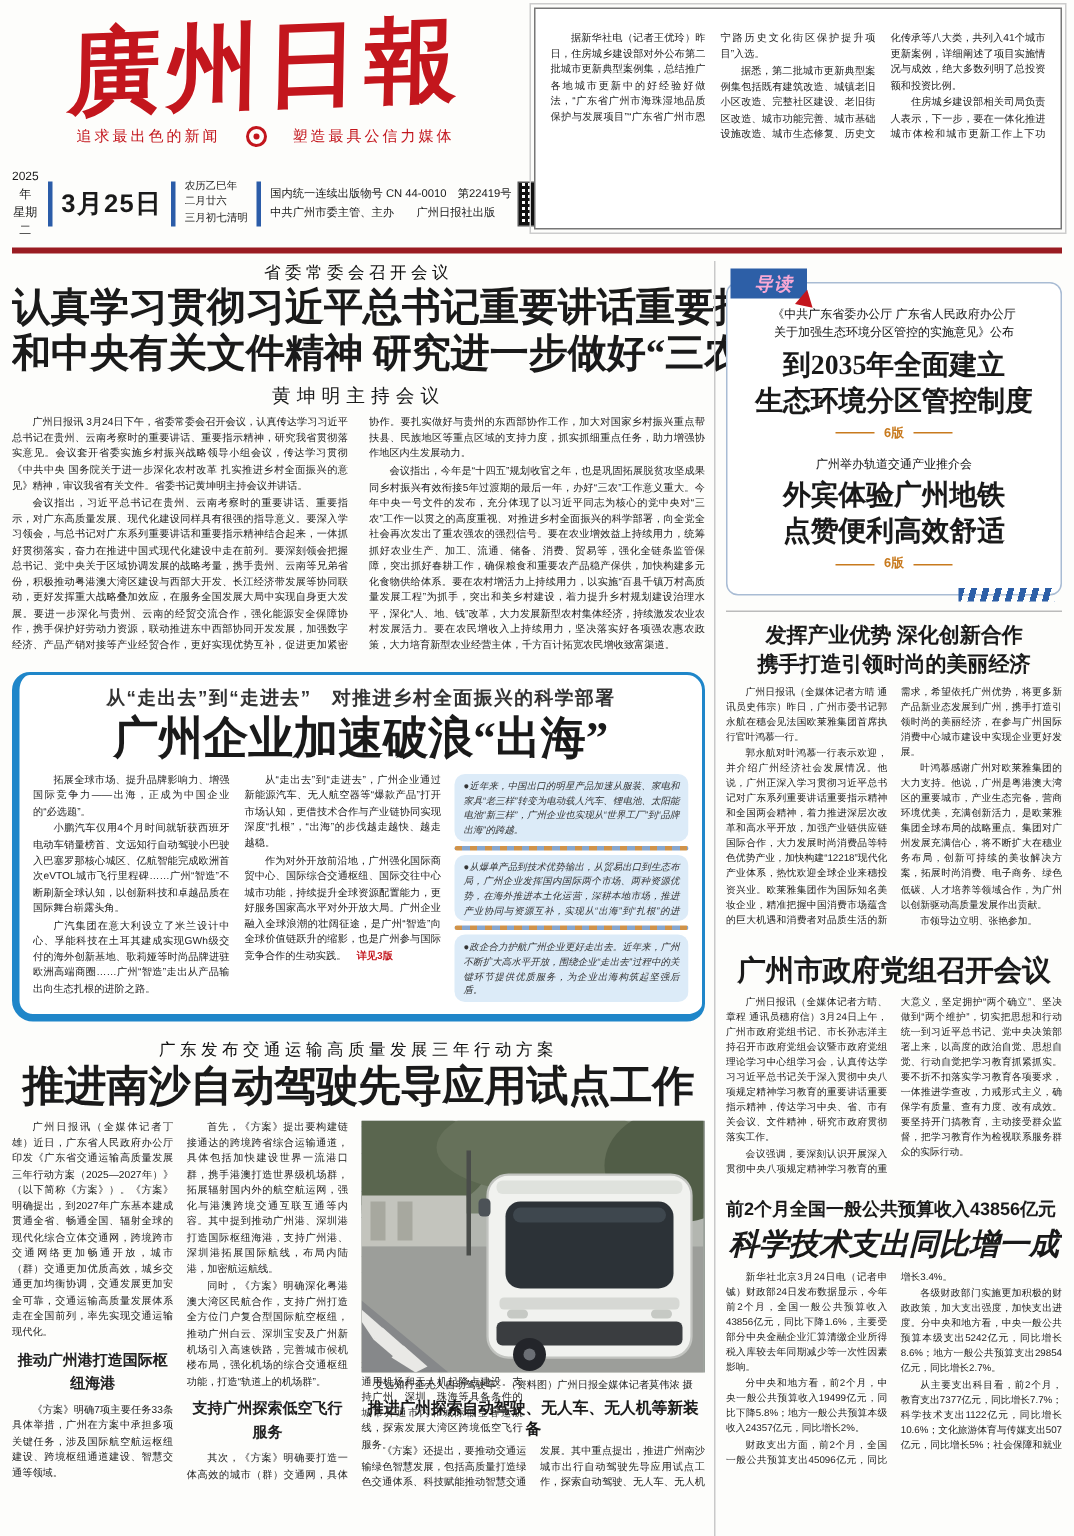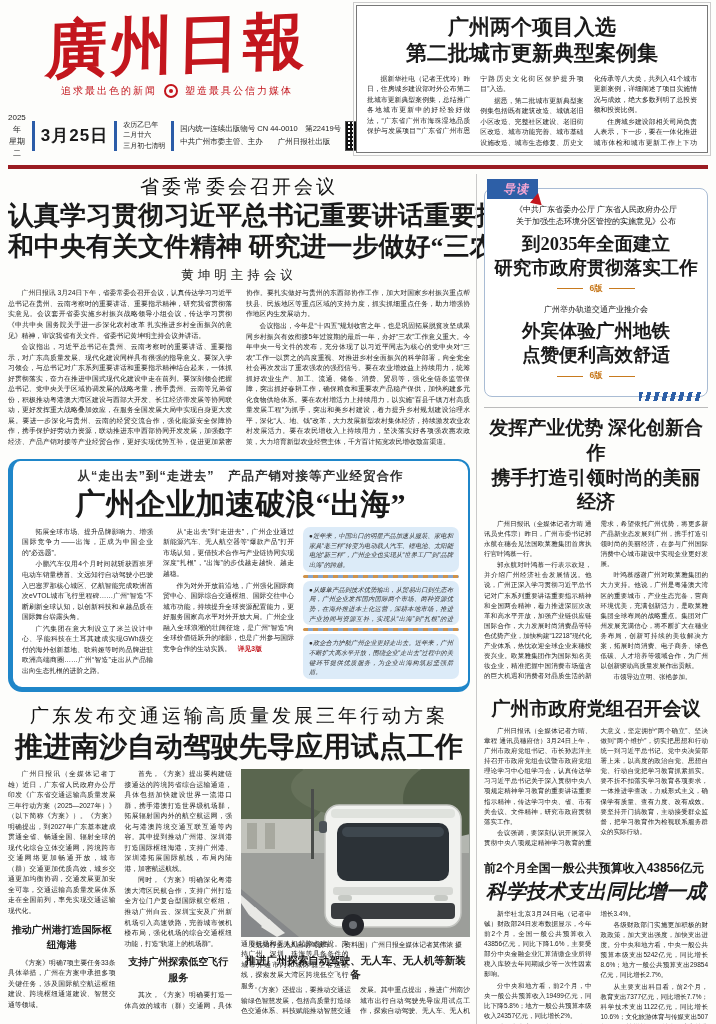--- a/index.html
+++ b/index.html
@@ -6,21 +6,21 @@
   html,body { width:716px; height:1024px; overflow:hidden; background:#f6f5f2; }
   body { font-family:"Liberation Sans","DejaVu Sans",sans-serif; color:#1a1a1a; }
   .page { width:716px; height:1024px; background:#fdfdfb; padding:5px 8px 0; position:relative; }
 
   
   .header-row { display:flex; height:152px; }
   .masthead-col { width:338px; display:flex; flex-direction:column; }
   .masthead-title { font-family:"Liberation Serif","DejaVu Serif",serif; font-weight:900;
     color:#c3161d; font-size:62px; line-height:1.3; text-align:center; letter-spacing:4px;
     transform:rotate(-2deg) skewX(-3deg); }
-  .slogan-row { display:flex; align-items:center; justify-content:center; gap:7px;
+  .slogan-row { display:flex; align-items:center; justify-content:center; gap:17px;
     color:#c3161d; font-size:10px; letter-spacing:2px; margin-top:-2px; }
   .logo-dot { width:14px; height:14px; border:2px solid #c3161d; border-radius:50%; position:relative; flex:0 0 auto; }
   .logo-dot i { position:absolute; left:3px; top:3px; width:4px; height:4px; background:#c3161d; border-radius:50%; }
   .datebar { display:flex; align-items:center; margin-top:20px; height:36px; }
   .vsep { width:3px; height:30px; background:#2b5ca8; margin:0 6px; flex:0 0 auto; }
   .d-small { font-size:8px; line-height:1.5; text-align:center; }
   .d-big { font-size:17px; font-weight:bold; letter-spacing:1px; white-space:nowrap; }
   .d-lunar { font-size:7px; line-height:1.5; white-space:nowrap; }
   .d-pub { font-size:7.5px; line-height:1.7; white-space:nowrap; }
   .qr { width:30px; height:30px; margin-left:4px; flex:0 0 auto;
@@ -39,21 +39,21 @@
     font-size:6.8px; line-height:1.55; text-align:justify; height:78px; overflow:hidden; color:#222; }
   .pi { text-indent:2em; margin-bottom:1px; }
   .red-rule { height:4px; background:#9a1c22; margin-top:8px; }
 
   
   .main { display:flex; margin-top:5px; height:856px; overflow:hidden; }
   .col-left { width:462px; }
   .col-right { width:238px; margin-left:6px; border-left:1px solid #c9c9c9; padding-left:7px; }
 
   
-  .kicker { text-align:center; font-size:19px; letter-spacing:3px; color:#111; }
+  .kicker { text-align:center; font-size:11px; letter-spacing:3px; color:#111; }
   .lead-h { text-align:center; font-family:"Liberation Serif","DejaVu Serif",serif; font-weight:900;
     font-size:26px; line-height:1.2; white-space:nowrap; }
   .lead-sub { text-align:center; font-size:12.5px; letter-spacing:4px; margin:5px 0 4px; }
   .lead-body { column-count:2; column-gap:14px; column-fill:auto; font-size:6.8px; line-height:1.55;
     text-align:justify; height:162px; overflow:hidden; color:#222; }
 
   
   .feature { margin-top:9px; border:2px solid #1f86c9; border-left-width:5px; border-bottom-width:5px;
     border-radius:12px 12px 12px 14px; padding:7px 9px 8px; background:#fff; }
   .feature-kicker { text-align:center; font-size:12.5px; font-weight:bold; letter-spacing:1px; color:#333; }
@@ -97,21 +97,21 @@
     font-size:18.5px; line-height:1.3; margin:3px 0 2px; }
   .pageref { display:flex; align-items:center; justify-content:center; gap:6px; margin:3px 0 9px; }
   .pr-line { width:26px; height:1px; background:#c87a1e; }
   .pr-label { color:#c87a1e; font-size:8.5px; font-weight:bold; }
   .stripes { position:absolute; right:4px; bottom:-5px; width:64px; height:9px;
     background:repeating-linear-gradient(105deg,#2d5fa7 0 4px,rgba(0,0,0,0) 4px 8px); }
   .hr { border-top:1px solid #bbb; margin:10px 0 8px; }
 
   .guo-kicker { text-align:center; font-size:10.2px; font-weight:bold; white-space:nowrap; }
   .guo-h { text-align:center; font-family:"Liberation Serif","DejaVu Serif",serif; font-weight:900;
-    font-size:19px; line-height:1.3; margin:2px 0 4px; }
+    font-size:14px; line-height:1.3; margin:2px 0 4px; }
   .guo-body { column-count:2; column-gap:9px; column-fill:auto; font-size:6.5px; line-height:1.55;
     text-align:justify; height:168px; overflow:hidden; color:#222; }
 
   .gov-h { text-align:center; font-family:"Liberation Serif","DejaVu Serif",serif; font-weight:900;
     font-size:19px; margin:9px 0 4px; }
   .gov-body { column-count:2; column-gap:9px; column-fill:auto; font-size:6.5px; line-height:1.55;
     text-align:justify; height:128px; overflow:hidden; color:#222; }
 
   .budget-kicker { text-align:left; font-size:12px; font-weight:bold; margin-top:6px; white-space:nowrap; }
   .budget-h { text-align:center; font-family:"Liberation Serif","DejaVu Serif",serif; font-weight:900;
@@ -150,24 +150,20 @@
         <div class="vsep"></div>
         <div class="d-pub">
           <div>国内统一连续出版物号 CN 44-0010　第22419号</div>
           <div>中共广州市委主管、主办　　广州日报社出版</div>
         </div>
         <div class="qr"></div>
       </div>
     </div>
 
     <div class="topbox">
-      <div class="topbox-h">
-        <div>广州两个项目入选</div>
-        <div>第二批城市更新典型案例集</div>
-      </div>
       <div class="topbox-body">
         <p class="pi">据新华社电（记者王优玲）昨日，住房城乡建设部对外公布第二批城市更新典型案例集，总结推广各地城市更新中的好经验好做法，“广东省广州市海珠湿地品质保护与发展项目”“广东省广州市恩宁路历史文化街区保护提升项目”入选。</p>
         <p class="pi">据悉，第二批城市更新典型案例集包括既有建筑改造、城镇老旧小区改造、完整社区建设、老旧街区改造、城市功能完善、城市基础设施改造、城市生态修复、历史文化传承等八大类，共列入41个城市更新案例，详细阐述了项目实施情况与成效，绝大多数列明了总投资额和投资比例。</p>
         <p class="pi">住房城乡建设部相关司局负责人表示，下一步，要在一体化推进城市体检和城市更新工作上下功夫，有力、有序、有效实施城市更新重点任务，推动建立可持续城市更新模式和配套法规，并将编制“十五五”城市更新专项规划，印发城市更新规划编制工作指南，完善城市设计管理制度，会同相关部门加大完善金融、财税、土地等支持政策。</p>
       </div>
     </div>
   </div>
   <div class="red-rule"></div>
 
   <div class="main">
@@ -183,21 +179,21 @@
         <div class="lead-sub">黄坤明主持会议</div>
         <div class="lead-body">
           <p class="pi">广州日报讯 3月24日下午，省委常委会召开会议，认真传达学习习近平总书记在贵州、云南考察时的重要讲话、重要指示精神，研究我省贯彻落实意见。会议套开省委实施乡村振兴战略领导小组会议，传达学习贯彻《中共中央 国务院关于进一步深化农村改革 扎实推进乡村全面振兴的意见》精神，审议我省有关文件。省委书记黄坤明主持会议并讲话。</p>
           <p class="pi">会议指出，习近平总书记在贵州、云南考察时的重要讲话、重要指示，对广东高质量发展、现代化建设同样具有很强的指导意义。要深入学习领会，与总书记对广东系列重要讲话和重要指示精神结合起来，一体抓好贯彻落实，奋力在推进中国式现代化建设中走在前列。要深刻领会把握总书记、党中央关于区域协调发展的战略考量，携手贵州、云南等兄弟省份，积极推动粤港澳大湾区建设与西部大开发、长江经济带发展等协同联动，更好发挥重大战略叠加效应，在服务全国发展大局中实现自身更大发展。要进一步深化与贵州、云南的经贸交流合作，强化能源安全保障协作，携手保护好劳动力资源，联动推进东中西部协同开发发展，加强数字经济、产品产销对接等产业经贸合作，更好实现优势互补，促进更加紧密协作。要扎实做好与贵州的东西部协作工作，加大对国家乡村振兴重点帮扶县、民族地区等重点区域的支持力度，抓实抓细重点任务，助力增强协作地区内生发展动力。</p>
           <p class="pi">会议指出，今年是“十四五”规划收官之年，也是巩固拓展脱贫攻坚成果同乡村振兴有效衔接5年过渡期的最后一年，办好“三农”工作意义重大。今年中央一号文件的发布，充分体现了以习近平同志为核心的党中央对“三农”工作一以贯之的高度重视、对推进乡村全面振兴的科学部署，向全党全社会再次发出了重农强农的强烈信号。要在农业增效益上持续用力，统筹抓好农业生产、加工、流通、储备、消费、贸易等，强化全链条监管保障，突出抓好春耕工作，确保粮食和重要农产品稳产保供，加快构建多元化食物供给体系。要在农村增活力上持续用力，以实施“百县千镇万村高质量发展工程”为抓手，突出和美乡村建设，着力提升乡村规划建设治理水平，深化“人、地、钱”改革，大力发展新型农村集体经济，持续激发农业农村发展活力。要在农民增收入上持续用力，坚决落实好各项强农惠农政策，大力培育新型农业经营主体，千方百计拓宽农民增收致富渠道。</p>
 
         </div>
       </div>
 
       <div class="feature">
-        <div class="feature-kicker">从“走出去”到“走进去”　产品产销对接等产业经贸合作</div>
+        <div class="feature-kicker">从“走出去”到“走进去”　对推进乡村全面振兴的科学部署</div>
         <div class="feature-h">广州企业加速破浪“出海”</div>
         <div class="feature-content">
           <div class="feature-cols">
             <p class="pi">拓展全球市场、提升品牌影响力、增强国际竞争力——出海，正成为中国企业的“必选题”。</p>
             <p class="pi">小鹏汽车仅用4个月时间就斩获西班牙电动车销量榜首、文远知行自动驾驶小巴驶入巴塞罗那核心城区、亿航智能完成欧洲首次eVTOL城市飞行里程碑……广州“智造”不断刷新全球认知，以创新科技和卓越品质在国际舞台崭露头角。</p>
             <p class="pi">广汽集团在意大利设立了米兰设计中心、孚能科技在土耳其建成实现GWh级交付的海外创新基地、歌莉娅等时尚品牌进驻欧洲高端商圈……广州“智造”走出从产品输出向生态扎根的进阶之路。</p>
             <p class="pi">从“走出去”到“走进去”，广州企业通过新能源汽车、无人航空器等“爆款产品”打开市场认知，更借技术合作与产业链协同实现深度“扎根”，“出海”的步伐越走越快、越走越稳。</p>
             <p class="pi"><span>作为对外开放前沿地，广州强化国际商贸中心、国际综合交通枢纽、国际交往中心城市功能，持续提升全球资源配置能力，更好服务国家高水平对外开放大局。广州企业融入全球浪潮的壮阔征途，是广州“智造”向全球价值链跃升的缩影，也是广州参与国际竞争合作的生动实践。</span>　<span class="more">详见3版</span></p>
           </div>
           <div class="feature-bullets">
@@ -270,21 +266,21 @@
 
       <div class="daodu">
         <div class="daodu-tab">导读</div>
         <div class="tab-tri"></div>
         <div class="dk">
           <div>《中共广东省委办公厅 广东省人民政府办公厅</div>
           <div>关于加强生态环境分区管控的实施意见》公布</div>
         </div>
         <div class="dh">
           <div>到2035年全面建立</div>
-          <div>研究市政府贯彻落实工作</div>
+          <div>生态环境分区管控制度</div>
         </div>
         <div class="pageref">
           <span class="pr-line"></span>
           <span class="pr-label">6版</span>
           <span class="pr-line"></span>
         </div>
         <div class="dk">广州举办轨道交通产业推介会</div>
         <div class="dh">
           <div>外宾体验广州地铁</div>
           <div>点赞便利高效舒适</div>

